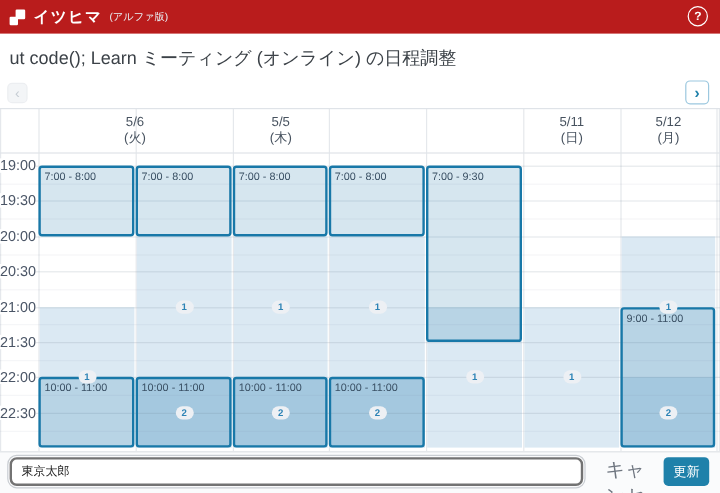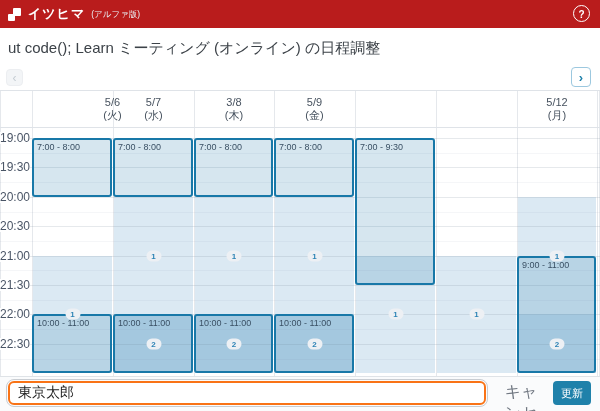--- a/index.html
+++ b/index.html
@@ -42,22 +42,22 @@
   .slot-label{display:block;font-size:9px;color:#3a5064;line-height:12px;padding:1px 3px;
               white-space:nowrap;overflow:hidden;}
   .badge{position:absolute;transform:translate(-50%,-50%);min-width:15px;height:11px;padding:0 3px;
          box-sizing:border-box;border-radius:6px;background:#edf0f4;color:#2d83b5;font-size:8px;
          font-weight:bold;line-height:11px;text-align:center;}
 
   
   .footer{position:absolute;left:0;top:376px;width:600px;height:35px;background:#fafbfc;
           border-top:1px solid #dfe3e7;box-sizing:border-box;}
   .name-input{position:absolute;left:8px;top:4px;width:478px;height:24px;box-sizing:border-box;
-              border:2px solid #f97316;outline:1px solid #c9cdd2;outline-offset:1px;border-radius:6px;
-              font-family:inherit;font-size:14px;color:#222;padding:0 8px;background:#fff;}
+              border:2px solid #737373;outline:1px solid #c9cdd2;outline-offset:1px;border-radius:6px;
+              font-family:inherit;font-size:10px;color:#222;padding:0 8px;background:#fff;}
   .cancel{position:absolute;left:492px;top:4px;width:58px;height:24px;background:transparent;
           border:none;color:#6f7680;font-size:16px;font-family:inherit;cursor:pointer;}
   .update{position:absolute;left:553px;top:4px;width:38px;height:24px;background:#1f81aa;border:none;
           border-radius:4px;color:#fff;font-size:11px;font-family:inherit;cursor:pointer;}
 </style>
 </head>
 <body>
 
 <div class="app">
 
@@ -88,31 +88,27 @@
       <div class="vline" style="left: 436px;"></div>
       <div class="vline" style="left: 517px;"></div>
       <div class="vline" style="left: 597px;"></div>
       <div class="vline" style="left: 599px;"></div>
       <div class="hline strong" style="top: 0px;"></div>
       <div class="hline strong" style="top: 37px;"></div>
       <div class="daycell" style="left: 32px; width: 81px; padding-left: 40px;">
         <span>5/6</span>
         <span>(火)</span>
       </div>
-      <div class="daycell" style="left: 113px; width: 81px;">
-        <span>5/7</span>
-        <span>(水)</span>
-      </div>
       <div class="daycell" style="left: 194px; width: 80px;">
-        <span>3/8</span>
+        <span>5/5</span>
         <span>(木)</span>
       </div>
-      <div class="daycell" style="left: 274px; width: 81px;">
-        <span>5/9</span>
-        <span>(金)</span>
+      <div class="daycell" style="left: 436px; width: 81px;">
+        <span>5/11</span>
+        <span>(日)</span>
       </div>
       <div class="daycell" style="left: 517px; width: 80px;">
         <span>5/12</span>
         <span>(月)</span>
       </div>
       <div class="heat" style="left: 33px; width: 79px; top: 165.6px; height: 117.4px; background: rgb(219, 233, 243);"></div>
       <div class="heat" style="left: 114px; width: 79px; top: 106.8px; height: 117.6px; background: rgb(219, 233, 243);"></div>
       <div class="heat" style="left: 114px; width: 79px; top: 224.4px; height: 58.6px; background: rgb(195, 219, 236);"></div>
       <div class="heat" style="left: 195px; width: 78px; top: 106.8px; height: 117.6px; background: rgb(219, 233, 243);"></div>
       <div class="heat" style="left: 195px; width: 78px; top: 224.4px; height: 58.6px; background: rgb(195, 219, 236);"></div>

